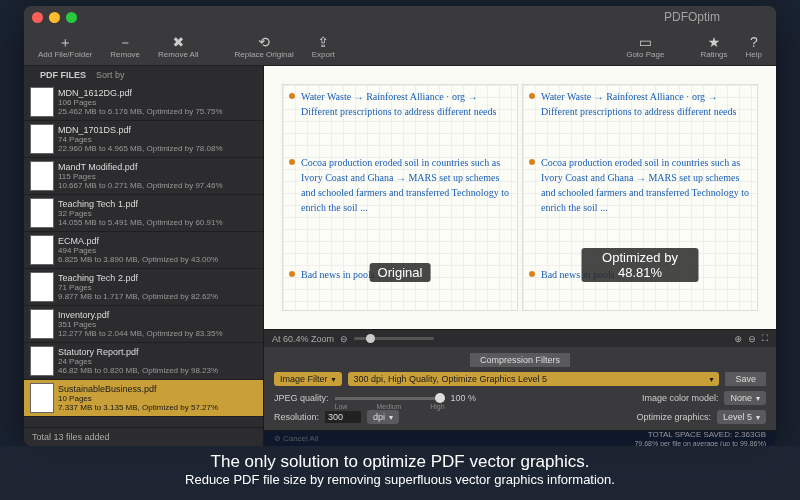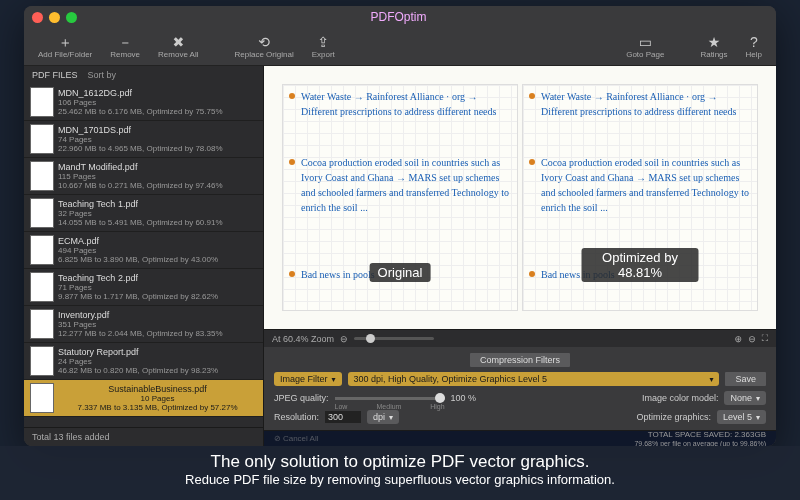--- a/index.html
+++ b/index.html
@@ -2,32 +2,32 @@
 <html><head>
 <meta charset="utf-8">
 <style>
 * { margin: 0; padding: 0; box-sizing: border-box; font-family: -apple-system, "Helvetica Neue", Arial, sans-serif; }
 body { width: 800px; height: 500px; background: #1a2332; overflow: hidden; position: relative; }
 .app-window { position: absolute; top: 6px; left: 24px; width: 752px; height: 440px; background: #3a3a3c; border-radius: 8px; box-shadow: 0 10px 40px rgba(0,0,0,0.5); display: flex; flex-direction: column; overflow: hidden; }
 .titlebar { height: 22px; background: #3a3a3c; display: flex; align-items: center; padding: 0 8px; }
 .traffic { display: flex; gap: 6px; }
 .dot { width: 11px; height: 11px; border-radius: 50%; }
 .dot.r { background: #ff5f56; } .dot.y { background: #ffbd2e; } .dot.g { background: #27c93f; }
-.title { flex: 1; text-align: center; color: #f0abfc; font-size: 12px; }
+.title { flex: 1; text-align: right; color: #a3a3a3; font-size: 12px; }
 .toolbar { height: 38px; background: #3a3a3c; border-bottom: 1px solid #222; display: flex; align-items: center; padding: 0 6px; gap: 2px; }
 .tbtn { display: flex; flex-direction: column; align-items: center; padding: 2px 8px; color: #aaa; font-size: 8px; cursor: pointer; }
 .tbtn .ico { font-size: 14px; color: #ccc; height: 16px; line-height: 16px; }
 .tsep { flex: 1; }
 .main { flex: 1; display: flex; min-height: 0; }
 .sidebar { width: 240px; background: #2c2c2e; display: flex; flex-direction: column; border-right: 1px solid #1a1a1a; }
 .side-head { display: flex; align-items: center; gap: 10px; padding: 4px 8px; font-size: 9px; color: #999; }
-.side-head .hl { font-weight: 400; color: #ccc; }
+.side-head .hl { font-weight: 700; color: #ccc; margin-left: 8px; }
 .file-list { flex: 1; overflow: hidden; }
 .file-item { display: flex; gap: 4px; padding: 3px 6px; border-bottom: 1px solid #1f1f1f; align-items: center; }
-.file-item.sel { background: #c9a038; text-align: center; }
+.file-item.sel { background: #c9a038; }
 .thumb { width: 24px; height: 30px; background: #fff; border: 1px solid #666; flex-shrink: 0; }
 .file-info { flex: 1; min-width: 0; }
 .fname { color: #ddd; font-size: 9px; white-space: nowrap; overflow: hidden; text-overflow: ellipsis; }
 .file-item.sel .fname, .file-item.sel .fpages, .file-item.sel .fstats { color: #1a1a1a; }
 .fpages { color: #999; font-size: 8px; }
 .fstats { color: #999; font-size: 8px; }
 .side-foot { padding: 4px 8px; font-size: 9px; color: #aaa; border-top: 1px solid #1a1a1a; }
 .content { flex: 1; display: flex; flex-direction: column; background: #2c2c2e; }
 .preview { flex: 1; display: flex; gap: 4px; padding: 18px; background: #fafaf5; min-height: 0; position: relative; }
 .page { flex: 1; background: #fdfdf8; border: 1px solid #ddd; position: relative; overflow: hidden; background-image: linear-gradient(#eee 1px, transparent 1px), linear-gradient(90deg, #eee 1px, transparent 1px); background-size: 12px 12px; }

